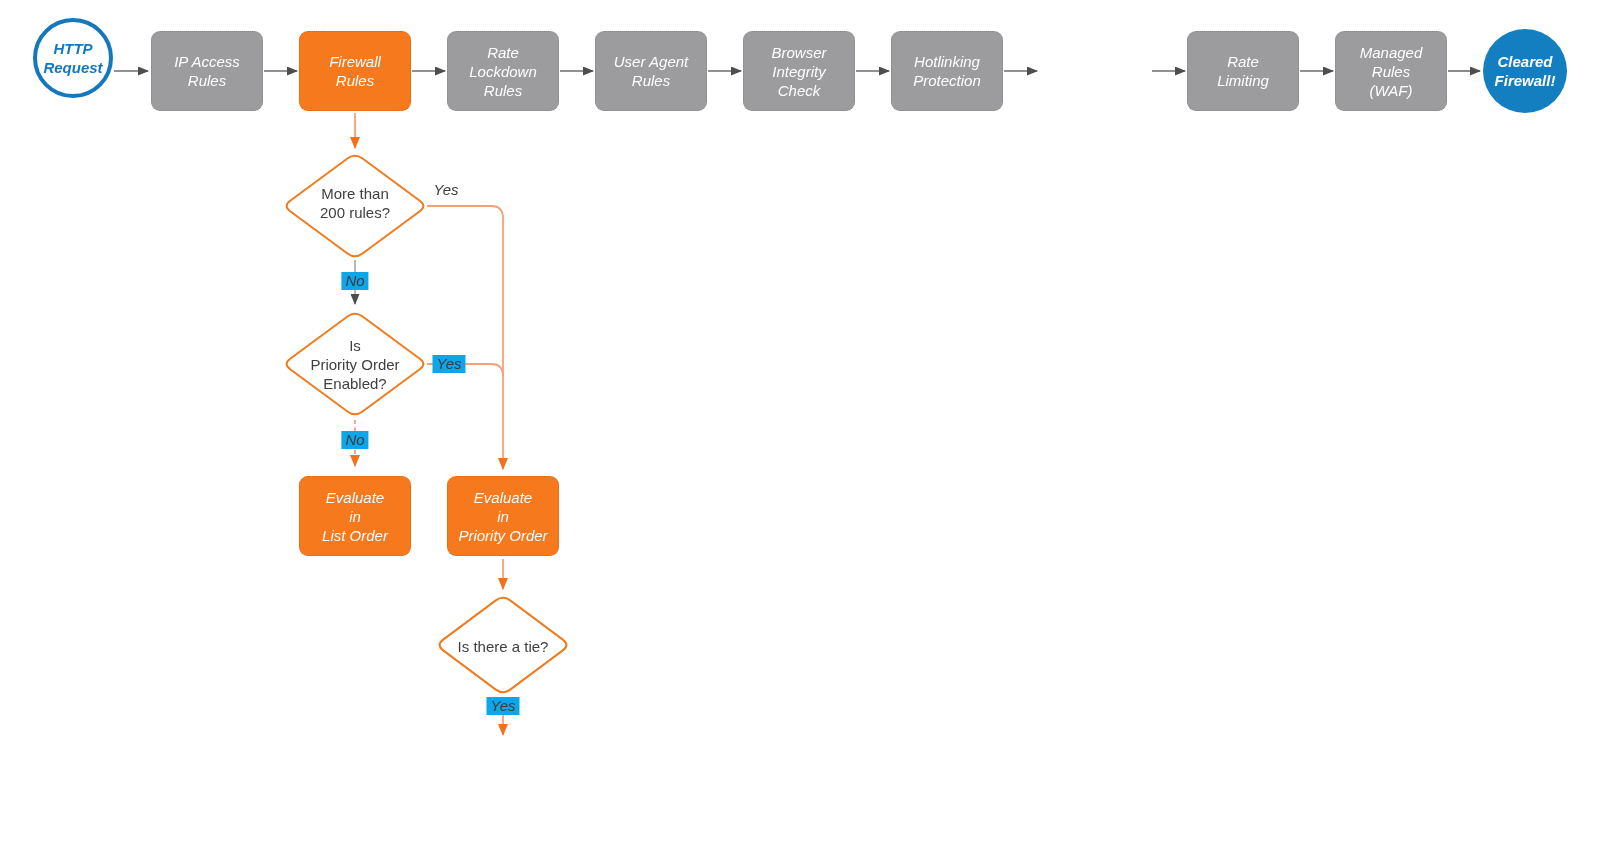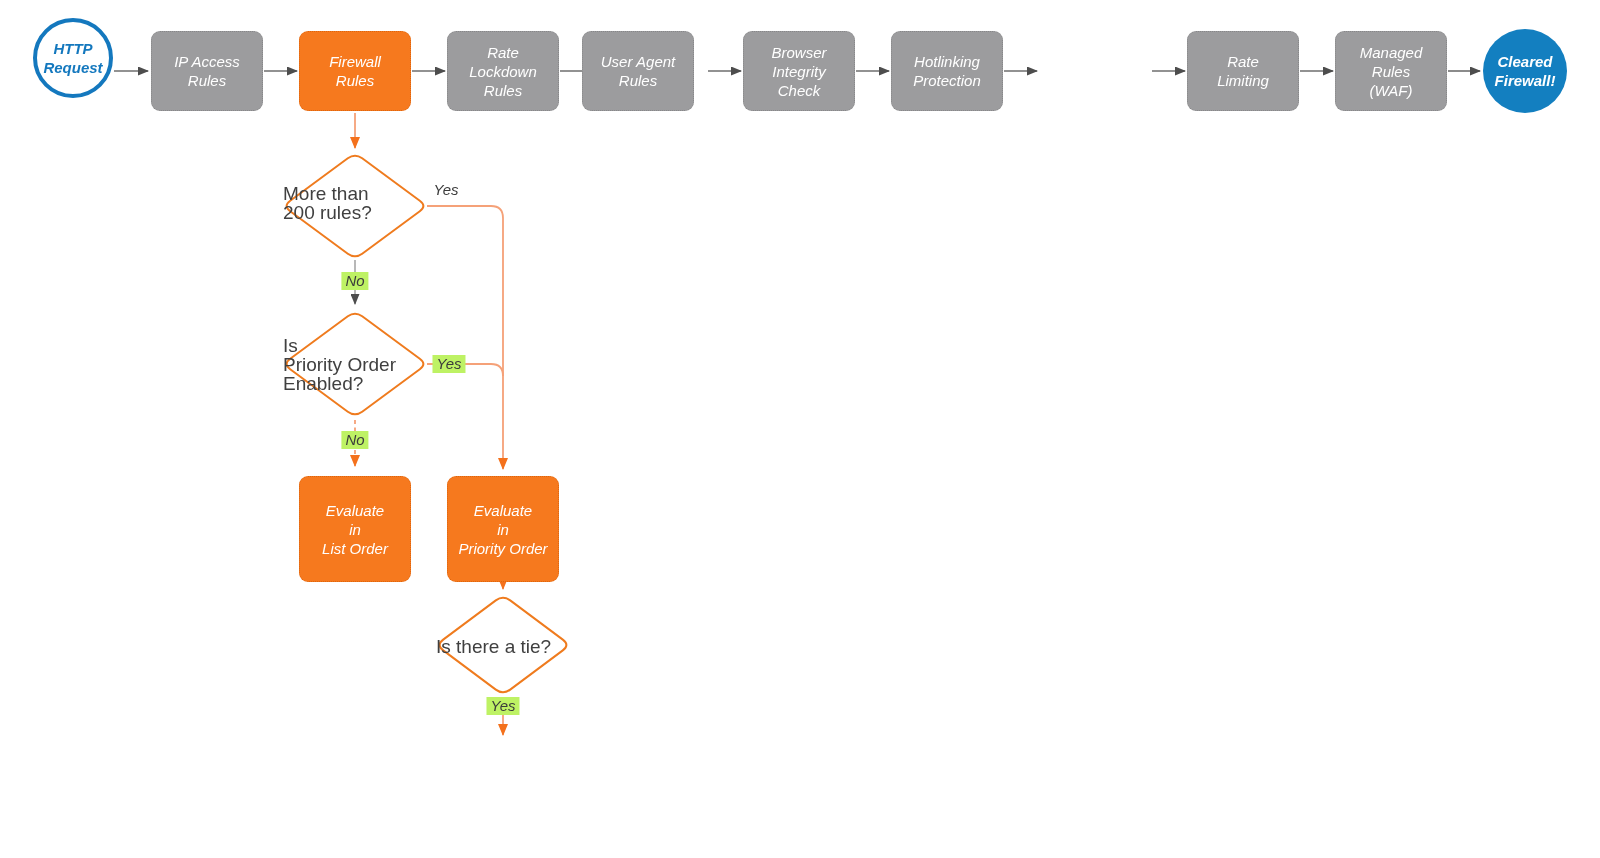--- a/index.html
+++ b/index.html
@@ -12,38 +12,38 @@
     text-align:center;white-space:pre-line;border-radius:9px;
     font-size:15px;line-height:19px;font-style:italic;
   }
   .step{
     top:31px;width:112px;height:80px;background:#9C9C9E;color:#ffffff;
     border:1px dotted #878789;
   }
   .step.hot, .action{
     background:#F6791E;color:#ffffff;border:1px dotted #DD650E;text-align:center;
   }
-  .action{width:112px;height:106px;}
+  .action{width:112px;height:80px;}
   .terminal{
     border-radius:50%;font-weight:bold;
   }
   .terminal.start{
     left:33px;top:18px;width:80px;height:80px;background:#ffffff;
     border:4px solid #1478BE;color:#1478BE;
   }
   .terminal.end{
     left:1483px;top:29px;width:84px;height:84px;background:#137FC0;color:#ffffff;
   }
   .diamond-label{
-    position:absolute;text-align:left;white-space:pre-line;color:#404040;
-    font-size:19px;line-height:19px;font-style:normal;
+    position:absolute;text-align:center;white-space:pre-line;color:#404040;
+    font-size:15px;line-height:19px;font-style:normal;
   }
   .edge-label{
     position:absolute;transform:translateX(-50%);font-size:15px;line-height:18px;
-    font-style:italic;color:#3B3B3B;background:#bef264;padding:0 4px;
+    font-style:italic;color:#3B3B3B;background:#0ea5e9;padding:0 4px;
   }
   .edge-label.no-bg{background:transparent;}
   svg#connector-layer{position:absolute;left:0;top:0;}
 </style>
 </head>
 <body>
 
 <div id="canvas">
 
   <svg id="connector-layer" width="1600" height="858" viewBox="0 0 1600 858">
@@ -92,21 +92,21 @@
   <div class="node terminal end">Cleared
 Firewall!</div>
 
   <div class="node step" style="left:151px">IP Access
 Rules</div>
   <div class="node step hot" style="left:299px">Firewall
 Rules</div>
   <div class="node step" style="left:447px">Rate
 Lockdown
 Rules</div>
-  <div class="node step" style="left:582px">User Agent
+  <div class="node step" style="left:595px">User Agent
 Rules</div>
   <div class="node step" style="left:743px">Browser
 Integrity
 Check</div>
   <div class="node step" style="left:891px">Hotlinking
 Protection</div>
   <div class="node step" style="left:1187px">Rate
 Limiting</div>
   <div class="node step" style="left:1335px">Managed
 Rules

